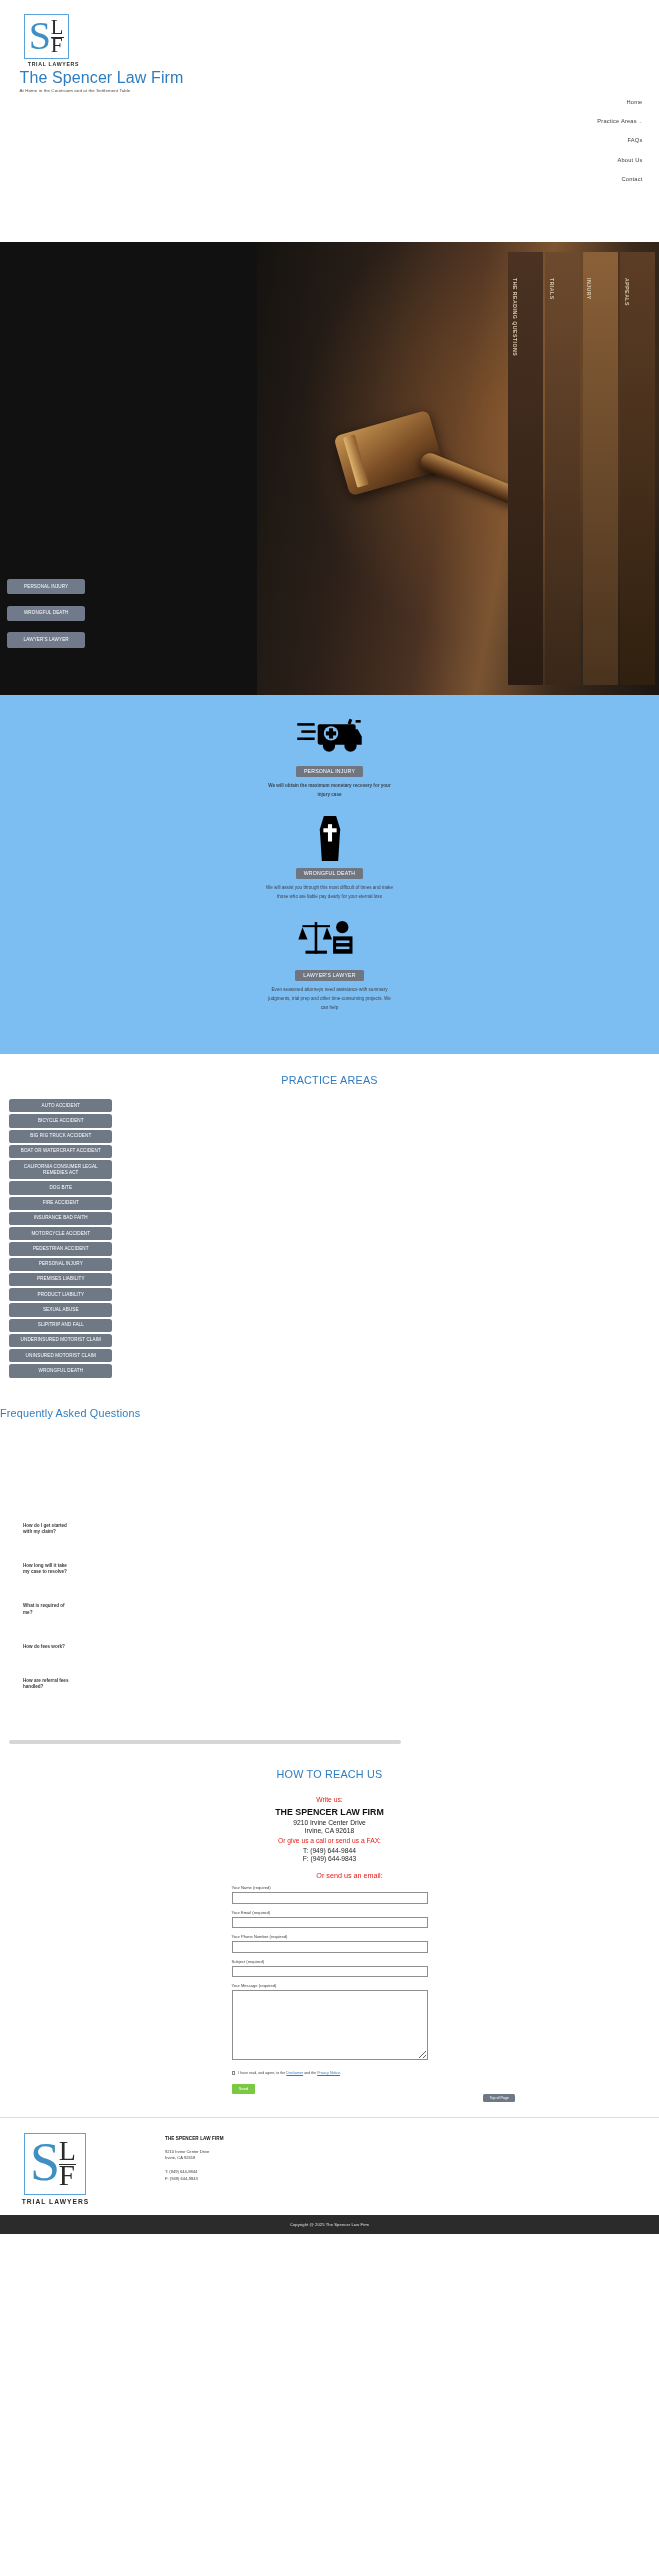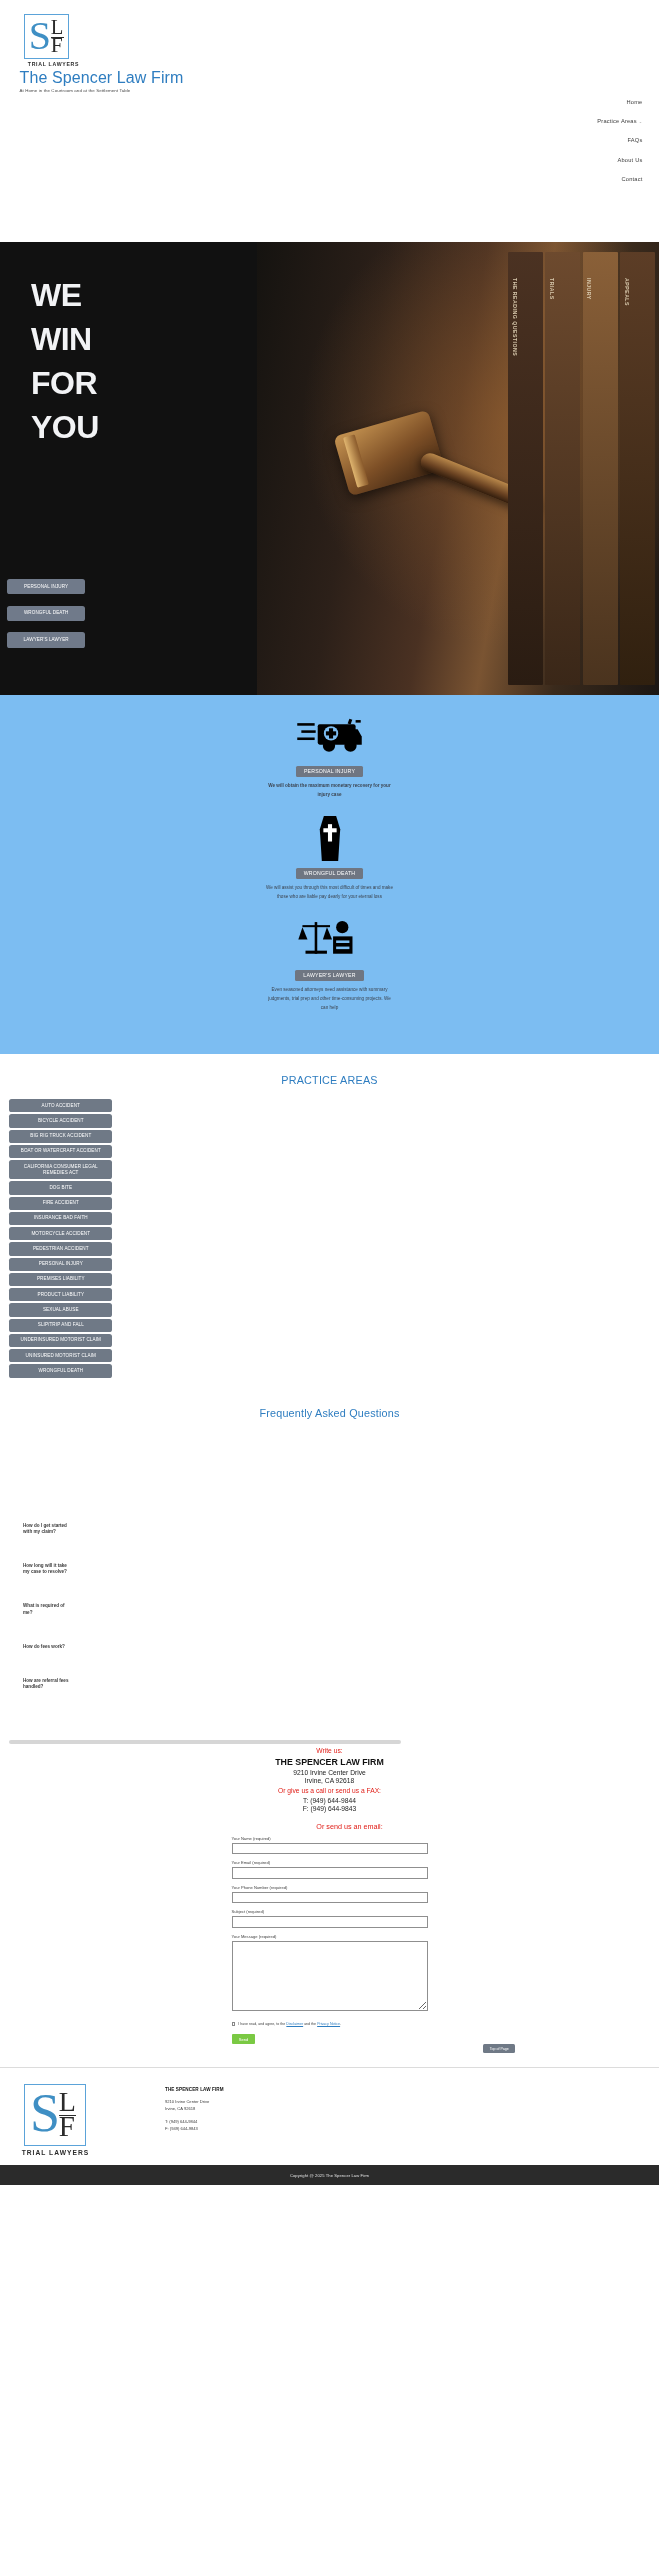--- a/index.html
+++ b/index.html
@@ -58,21 +58,21 @@
   .feat-desc{font-size:4.6px;color:#3c4450;line-height:2.0;padding:0 20.6px;}
   .feat-desc.bold{font-weight:bold;}
 
   
   .section-title{text-align:center;font-size:10.8px;color:#2e7dc0;font-weight:400;padding:19.6px 0 13.4px;letter-spacing:0.2px;}
   .pa-list{width:103px;margin-left:9.3px;}
   .pa-item{background:#6f7986;color:#fff;border-radius:2.6px;text-align:center;
            font-size:4.6px;padding:3.6px 3.1px;margin-bottom:2.1px;line-height:1.3;letter-spacing:0.1px;}
 
   
-  .faq-title{text-align:center;font-size:10.8px;color:#2e7dc0;font-weight:400;padding:27px 0;letter-spacing:0.2px;}
+  .faq-title{font-size:10.8px;color:#2e7dc0;font-weight:400;padding:27px 0;letter-spacing:0.2px;}
   .faq-wrap{padding:77px 0 10.3px 23px;}
   .faq-q{font-size:4.6px;font-weight:bold;color:#3a3a3a;width:46px;line-height:1.35;margin-bottom:28px;}
   .scroll-strip{width:392px;height:4.1px;background:#d6d6d6;border-radius:2.1px;margin:11.3px 0 0 9.3px;}
 
   
   .reach-title{text-align:center;font-size:10.8px;color:#2e7dc0;font-weight:400;padding:24px 0 13.4px;letter-spacing:0.2px;}
   .contact-block{text-align:center;}
   .c-red{color:#e01b14;font-size:6.7px;margin:3.1px 0;}
   .c-firm{font-size:8.8px;font-weight:bold;color:#111;margin:2.1px 0;}
   .c-line{font-size:6.7px;color:#222;margin:1px 0;}
@@ -144,26 +144,20 @@
       <div class="book b2">
           <div class="book-text">TRIALS</div>
         </div>
       <div class="book b3">
           <div class="book-text">INJURY</div>
         </div>
       <div class="book b4">
           <div class="book-text">APPEALS</div>
         </div>
     </div>
-  </div>
-  <div class="hero-text">
-    <div class="hero-line">WE</div>
-    <div class="hero-line">WIN</div>
-    <div class="hero-line">FOR</div>
-    <div class="hero-line">YOU</div>
   </div>
   <div class="hero-btns">
     <div class="hero-btn">PERSONAL INJURY</div>
     <div class="hero-btn">WRONGFUL DEATH</div>
     <div class="hero-btn">LAWYER'S LAWYER</div>
   </div>
 </section>
 
 <section class="features">
 
@@ -255,20 +249,21 @@
     <div class="faq-q">How do I get started with my claim?</div>
     <div class="faq-q">How long will it take my case to resolve?</div>
     <div class="faq-q">What is required of me?</div>
     <div class="faq-q">How do fees work?</div>
     <div class="faq-q">How are referral fees handled?</div>
   </div>
   <div class="scroll-strip"></div>
 </section>
 
 <section>
+  <h2 class="reach-title">HOW TO REACH US</h2>
   <div class="contact-block">
     <div class="c-red">Write us:</div>
     <div class="c-firm">THE SPENCER LAW FIRM</div>
     <div class="c-line">9210 Irvine Center Drive</div>
     <div class="c-line">Irvine, CA 92618</div>
     <div class="c-red">Or give us a call or send us a FAX:</div>
     <div class="c-line">T: (949) 644-9844</div>
     <div class="c-line">F: (949) 644-9843</div>
     <div class="c-email-head">Or send us an email:</div>
   </div>

